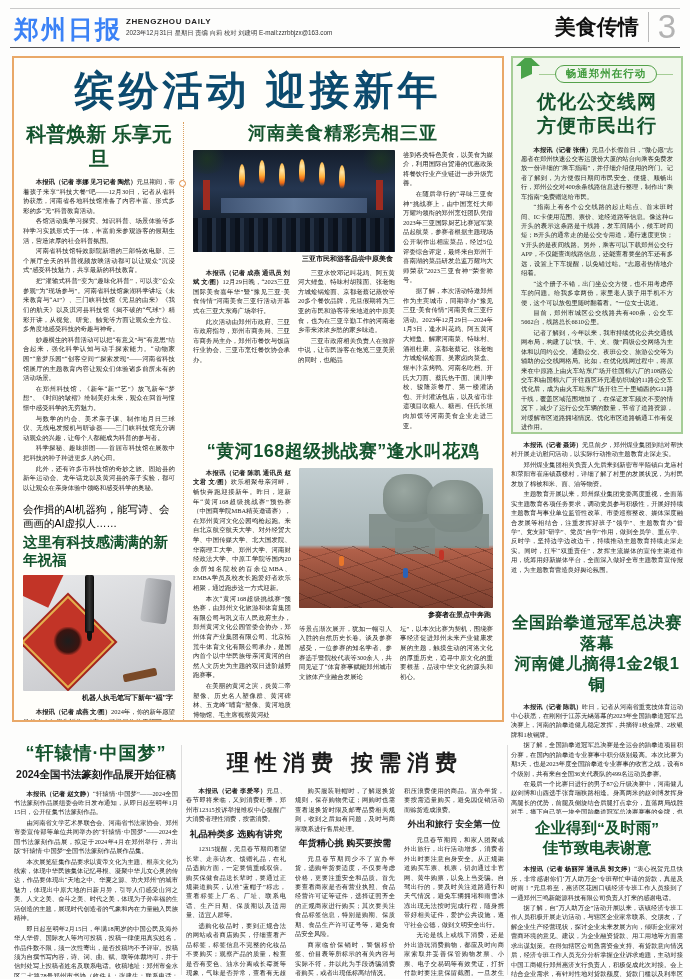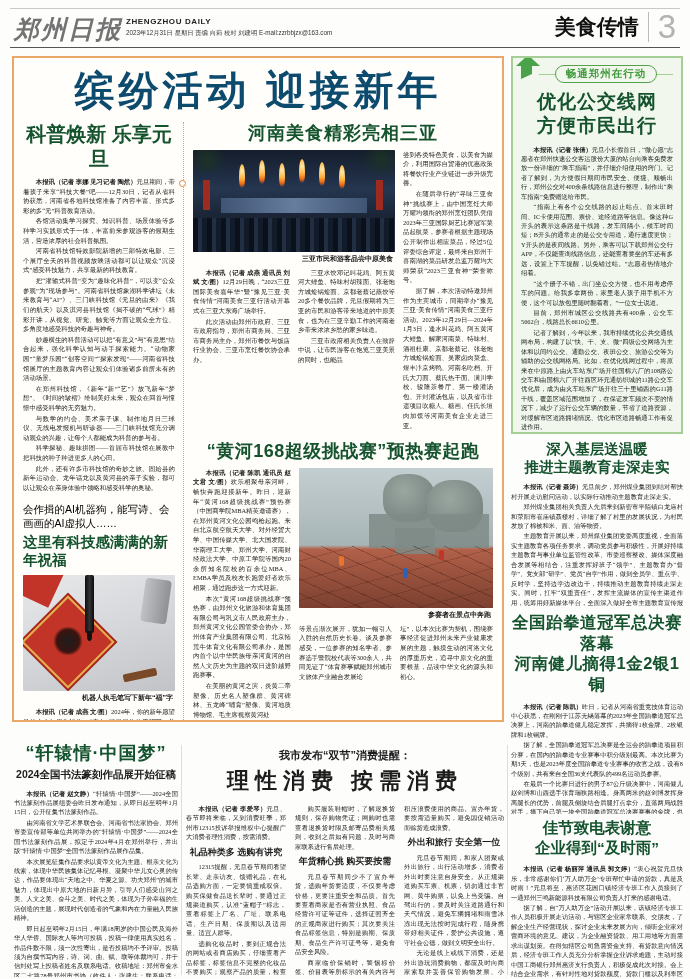--- a/index.html
+++ b/index.html
@@ -6,22 +6,22 @@
   .page{position:relative;width:690px;height:979px;background:#fdfdfc;overflow:hidden;
         font-family:"Liberation Serif",serif;color:#1c1c1c;}
   .sans{font-family:"Liberation Sans",sans-serif;}
   p{margin:0 0 1px 0;text-indent:2em;text-align:justify;}
   p.noind{text-indent:0;}
   .b6{font-size:6.4px;line-height:1.5;}
   .b63{font-size:6.3px;line-height:1.5;}
   b{font-weight:bold;}
   
   .topline{position:absolute;top:8px;left:10px;right:10px;height:1px;background:#c9c9c9;}
-  .logo{position:absolute;left:14px;top:13px;font-size:25px;font-weight:900;color:#737373;
-        font-style:italic;letter-spacing:2px;font-family:"Liberation Serif",serif;}
+  .logo{position:absolute;left:14px;top:13px;font-size:25px;font-weight:900;color:#3b82f6;
+        letter-spacing:2px;font-family:"Liberation Serif",serif;}
   .mastinfo{position:absolute;left:126px;top:17px;}
   .eng{font-size:8px;font-weight:bold;letter-spacing:.6px;color:#222;}
   .dateline{font-size:6.3px;color:#333;margin-top:3px;}
   .mastright{position:absolute;right:14px;top:10px;display:flex;align-items:center;}
   .secname{font-size:21px;font-weight:bold;color:#111;}
   .vdiv{width:1px;height:30px;background:#bbb;margin:0 9px;}
   .pagenum{font-size:33px;color:#b3b3b3;line-height:1;}
   .mastrule{position:absolute;top:47px;left:10px;right:10px;height:1px;background:#555;}
   
   .feature{position:absolute;left:12px;top:56px;width:492px;height:666px;border:2px solid #e9a868;
@@ -175,21 +175,21 @@
               <p>三亚市政府相关负责人在致辞中说，让市民游客在饱览三亚美景的同时，也能品</p>
             </div>
           </div>
           <div style="flex:1;min-width:0;" class="b6">
             <p class="noind">尝到各类特色美食，以美食为媒介，利用国际自贸港的优惠政策将餐饮行业产业链进一步升级完善。</p>
             <p>在随后举行的“寻味三亚食神”挑战赛上，由中国烹饪大师万耀均领衔的郑州烹饪团队凭借2023年三亚国际厨艺比赛冠军菜品起航菜，参赛者根据主题现场公开制作出相应菜品，经过5位评委综合评定，最终来自郑州千喜南湖的菜品研发总监万耀均大师荣获“2023三亚食神”荣誉称号。</p>
             <p>据了解，本次活动特邀郑州作为主宾城市，同期举办“豫见三亚·美食传情”河南美食三亚行活动。2023年12月29日—2024年1月3日，逢水叫花鸡、阿五黄河大鲤鱼、解家河南菜、特味村、酒祖杜康、京都老蔡记、张老炮方城烩锅烩面、吴家卤肉菜盒、煜丰汴京烤鸭、河南名吃档、开氏大刀面、蔡氏热干面、潢川学校、骏隆茶餐厅、第一楼灌汤包、开封灌汤包店，以及省市非遗项目吹糖人、糖画、任氏长垣肉加馍等河南美食企业走进三亚。</p>
           </div>
         </div>
 
-        <h2 class="h2s sans hh-t">“黄河168超级挑战赛”预热赛起跑</h2>
+        <h2 class="h2s sans hh-t">“黄河168超级挑战赛”逢水叫花鸡</h2>
         <div class="grid2">
           <div style="width:98px;flex:none;" class="b6">
             <p><b>本报讯（记者 陈凯 通讯员 赵文君 文/图）</b><span>欢乐相聚母亲河畔，畅快奔跑迎接新年。昨日，迎新年“黄河168超级挑战赛”预热赛（中国商学院MBA精英邀请赛），在郑州黄河文化公园鸣枪起跑。来自北京航空航天大学、对外经贸大学、中国传媒大学、北大国发院、华南理工大学、郑州大学、河南财经政法大学、中原工学院等国内20余所知名院校的百余位MBA、EMBA学员及校友长跑爱好者欢乐相聚，通过跑步这一方式迎新。</span></p>
             <p>本次“黄河168超级挑战赛”预热赛，由郑州文化旅游和体育集团有限公司与巩义市人民政府主办，郑州黄河文化公园管委会协办，郑州体育产业集团有限公司、北京拓荒牛体育文化有限公司承办，是国内首个以中华民族母亲河黄河的自然人文历史为主题的双日进阶越野跑赛事。</p>
             <p>在美丽的黄河之滨，炎黄二帝塑像、历史名人塑像群、黄河碑林、五龙峰“哺育”塑像、黄河地质博物馆、毛主席视察黄河处</p>
           </div>
           <div style="flex:1;min-width:0;">
             <div class="photo ph-hh">
               <span class="hh-head" style="left:84px;top:6px;width:52px;height:48px;"></span>
               <span class="hh-head" style="left:128px;top:12px;width:56px;height:52px;"></span>
@@ -231,24 +231,20 @@
       <p><b>本报讯（记者 张倩）</b><span>元旦小长假首日，“微心愿”志愿者在郑州快速公交客运股份大厦的站台向乘客免费发放一份详细的“乘车指南”，并仔细介绍使用的窍门。记者了解到，为方便假日期间市民安全、便捷、顺畅出行，郑州公交对400余条线路信息进行整理，制作出“乘车指南”免费赠送给市民。</span></p>
       <p>“指南上有各个公交线路的起止站点、首末班时间、IC卡使用范围、票价、途经道路等信息。像这种G开头的表示这条路是干线路，发车间隔小，候车时间短；B开头的通常走的是公交专用道，通行速度更快；Y开头的是夜间线路。另外，乘客可以下载郑州公交行APP，不仅能查询线路信息，还能查看要坐的车还有多远，设置上下车提醒，以免错过站。”志愿者热情地介绍着。</p>
       <p>“这个册子不错，出门坐公交方便，也不用考虑停车的问题。给我多拿两份，家里老人孩子用手机不方便，这个可以放包里随时翻着看。”一位女士说道。</p>
       <p>目前，郑州市城区公交线路共有400条，公交车5662台，线路总长6610公里。</p>
       <p>记者了解到，今年以来，我市持续优化公共交通线网布局，构建了以“快、干、支、微”四级公交网络为主体和以间约公交、通勤公交、夜班公交、旅游公交等为辅助的公交线网格局。比如，在优化线网过程中，将原来在中原路上由火车站东广场开往国棉六厂的108路公交车和由国棉六厂开往西区环元通纺织城的11路公交车优化后，成为由火车站东广场开往三十里铺西的G11路干线，覆盖区域范围增加了，在保证发车频次不变的情况下，减少了运行公交车辆的数量，节省了道路资源，对缓解市区道路拥堵情况、优化市区道路畅通工作有促进作用。</p>
       <p>据介绍，接下来，市交通运输局将结合我市优化市区道路畅通工作的要求，积极构建安全、便捷、绿色、智能、高效的城市公共交通出行体系，全力为人民群众提供多元化、高品质的城市公共交通服务，为郑州优化市区道路畅通工作提供强有力的交通保障。</p>
     </div>
   </aside>
 
   <section class="rcol wennuan">
-    <h2 class="h2s sans wn-t">
-      <div>深入基层送温暖</div>
-      <div>推进主题教育走深走实</div>
-    </h2>
     <div class="b63">
       <p><b>本报讯（记者 聂涛）</b><span>元旦前夕，郑州煤业集团到结对帮扶村开展走访慰问活动，以实际行动推动主题教育走深走实。</span></p>
       <p>郑州煤业集团相关负责人先后来到新密市平陌镇白龙庙村和荥阳市崔庙镇聂楼村，详细了解了村里的发展状况，为村民发放了棉被和米、面、油等物资。</p>
       <p>主题教育开展以来，郑州煤业集团党委高度重视，全面落实主题教育各项任务要求，调动党员参与积极性，开展好持续主题教育与事业单位监管性改革、市委巡察整改、媒体深度融合发展等相结合，注重发挥好班子“领学”、主题教育办“督学”、党支部“研学”、党员“自学”作用，做到全员学、重点学、反时学，坚持边学边改边干，持续推动主题教育持续走深走实。同时，扛牢“双重责任”，发挥主流媒体的宣传主渠道作用，统筹用好新媒体平台，全面深入做好全市主题教育宣传报道，为主题教育营造良好舆论氛围。</p>
     </div>
   </section>
 
   <section class="rcol taek">
     <h2 class="h2s sans tk-t">
       <div>全国跆拳道冠军总决赛落幕</div>
@@ -256,22 +252,22 @@
     </h2>
     <div class="b63">
       <p><b>本报讯（记者 陈凯）</b><span>昨日，记者从河南省重竞技体育运动中心获悉，在刚刚于江苏无锡落幕的2023年全国跆拳道冠军总决赛上，河南的跆拳道健儿稳定发挥，共摘得1枚金牌、2枚银牌和1枚铜牌。</span></p>
       <p>据了解，全国跆拳道冠军总决赛是全运会的跆拳道项目积分赛，在国内的跆拳道专业赛事中积分级别最高。本次比赛为期3天，也是2023年度全国跆拳道专业赛事的收官之战，设有8个级别，共有来自全国36支代表队的499名运动员参赛。</p>
       <p>在最后一个比赛日进行的男子87公斤级决赛中，河南健儿赵剑博和山西选手张育瑞狭路相逢。身高两米的赵剑博发挥身高腿长的优势，前腿及侧旋结合后腿打点拿分，直落两局战胜对手，摘下自己第一块全国跆拳道冠军总决赛赛事的金牌，也为2023年画上了一个圆满的句号。此外，河南健儿郭双新、孙佳慧还分别获得男子58公斤级、女子73公斤级银牌，刘俊心获得女子+67公斤级铜牌。肖自鸣、陈诚、李明、段俊男、孙中权还在男子68公斤级等多个级别中获得第五名。</p>
     </div>
   </section>
 
   <section class="rcol qiye">
     <h2 class="h2s sans qy-t">
+      <div>企业得到“及时雨”</div>
       <div>佳节致电表谢意</div>
-      <div>企业得到“及时雨”</div>
     </h2>
     <div class="b63">
       <p><b>本报讯（记者 杨丽萍 通讯员 郭文婷）</b><span>“衷心祝贺元旦快乐，非常感谢你们‘万人助万企’专班帮忙申请的贷款，真是及时雨！”元旦将至，惠济区花园口镇经济专班工作人员接到了一通郑州三鸣新能源科技有限公司负责人打来的感谢电话。</span></p>
       <p>据了解，自“万人助万企”活动开展以来，该镇经济专班工作人员积极开展走访活动，与辖区企业家常联系、交朋友，了解企业生产经营现状，探讨企业未来发展方向，倾听企业家对营商环境的意见、建议，为企业融资贷款、用工用地等方面需求出谋划策。在得知辖区公司急需资金支持、有贷款意向情况后，经济专班工作人员充分分析掌握企业诉求难题，主动对接中国工商银行郑州惠济支行负责人，积极促成此次对接。会上结合企业需求，有针对性地对贷款额度、贷款门槛以及利率区间进行一一解读，经过会谈双方真诚对接，初步达成贷款意向1000万元。</p>
     </div>
   </section>
 
   <section class="xuanyuan">
     <h2 class="h2s sans xy-t">“轩辕情·中国梦”</h2>
     <div class="xy-sub sans">2024全国书法篆刻作品展开始征稿</div>
@@ -281,21 +277,20 @@
       <p>本次展览征集作品要求以黄帝文化为主题、根亲文化为线索，体现中华民族集体记忆寻根、凝聚中华儿女心灵的传达，作品要体现出“天地之中、华夏之源、功夫郑州”的城市魅力，体现出中原大地的日新月异，引导人们感受山河之美、人文之美、奋斗之美、时代之美，体现为子孙幸福的生活创造的主题，展现时代创造者的气象和内在力量融入民族精神。</p>
       <p>即日起至明年2月15日，年满18周岁的中国公民及海外华人华侨、国际友人等均可投稿，投稿一律使用真实姓名，作品件数不限，须一次性寄出，是否投稿均不予评审。投稿须为自撰书写内容，诗、词、曲、赋、联等体裁均可，并于信封处写上投稿者姓名及联系电话。收稿地址：郑州市金水区二七路78号郑州市书协（收件人：张建生；联系电话：0371-67183000、13838311104）。</p>
 
     </div>
   </section>
 
   <div class="vrule" style="left:181px;"></div>
   <div class="vrule" style="left:507px;"></div>
 
   <section class="xiaofei">
-    <div class="xf-kicker sans">我市发布“双节”消费提醒：</div>
     <h2 class="xf-t sans">理性消费 按需消费</h2>
     <div class="xf-cols">
       <div class="xf-col b63">
         <p><b>本报讯（记者 李爱琴）</b><span>元旦、春节即将来临，又到消费旺季，郑州市12315投诉举报维权中心提醒广大消费者理性消费，按需消费。</span></p>
         <div class="xf-sub">礼品种类多 选购有讲究</div>
         <p>12315提醒，元旦春节期间看望长辈、走亲访友、馈赠礼品，在礼品选购方面，一定要慎重戒双倍。购买保健食品送长辈时，要通过正规渠道购买，认准“蓝帽子”标志，查看标签上厂名、厂址、联系电话、生产日期、保质期以及适用量、适宜人群等。</p>
         <p>选购化妆品时，要到正规合法的网站或者商店购买，仔细查看产品标签，标签信息不完整的化妆品不要购买；观察产品的质量，检查是否有变色、油水分离或长霉斑等现象，气味是否异常，查看有无超过保质期；不要轻信广告宣传，化妆品大多用于人体表面，主要功能是清洁、护理等，作用较为缓和，对宣称快速变白、快速祛斑、快速祛斑等功效的产品，要谨慎购买。</p>
       </div>
       <div class="xf-col b63">
         <p>购买服装鞋帽时，了解退换货规则，保存购物凭证；网购时也需查看退换货时限及邮寄品费相关规则，收到之后如有问题，及时与商家联系进行售后处理。</p>

